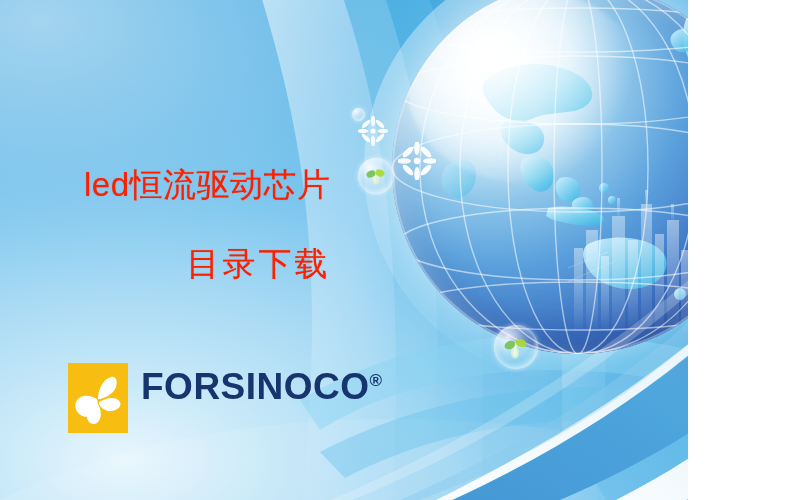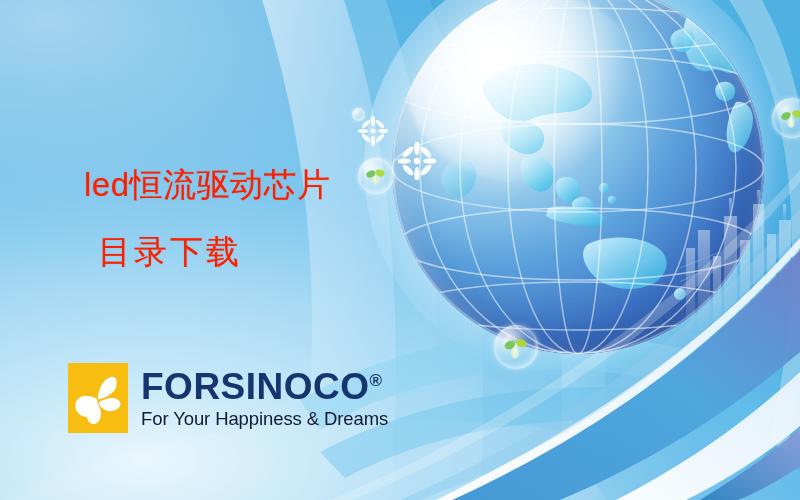--- a/index.html
+++ b/index.html
@@ -2,25 +2,26 @@
 <html><head>
 <meta charset="utf-8">
 <style>
   html, body {
     margin: 0;
     padding: 0;
     background: #ffffff;
   }
   #poster {
     position: relative;
-    width: 800px;
+    width: 688px;
     height: 500px;
     overflow: hidden;
     font-family: "Liberation Sans", sans-serif;
     background: #fde047;
+    text-align: right;
   }
 
   
   .bg-base {
     position: absolute;
     inset: 0;
     background:
       radial-gradient(110% 90% at 18% 92%, #e8f6fd 0%, #cbeaf9 16%, #a8daf4 38%, #7cc6ee 62%, #56b3e6 100%);
   }
   .bg-tint-tl {
@@ -114,21 +115,21 @@
     font-family: "Liberation Sans", sans-serif;
     font-weight: 400;
   }
   .headline .line1 .han,
   .headline .line2 {
     font-family: "DejaVu Serif", "Liberation Serif", serif;
     font-weight: 400;
   }
   .headline .line2 {
     font-size: 33px;
-    margin-top: 20px;
+    margin-top: 32px;
     margin-left: 14px;
     letter-spacing: 3px;
     white-space: nowrap;
   }
 
   
   .logo {
     position: absolute;
     left: 68px;
     top: 363px;
@@ -427,17 +428,16 @@
           <path d="M33 38 C41 34 49 34 52 39 C54 43 50 47 44 48 C38 49 33 45 31 41 C30.3 39.5 31.4 38.6 33 38 Z"></path>
 
           <path d="M27 35 C19 31 11 32 8 39 C5 47 12 55 21 54 C28 53 30 46 29.6 39 C29.5 36.6 28.6 35.6 27 35 Z"></path>
 
           <path d="M30 41 C34 48 34 56 29 60 C24 63 19 59 19 53 C19 47 24 42 28 40.4 C29.4 39.8 29.6 40.2 30 41 Z"></path>
         </g>
       </svg>
     </div>
     <div class="logo-text">
       <div class="logo-word"><span>FORSINOCO</span><span class="reg">®</span></div>
-      <div class="logo-tag">For Your Happiness &amp; Dreams</div>
     </div>
   </div>
 
 </div>
 
 </body></html>

